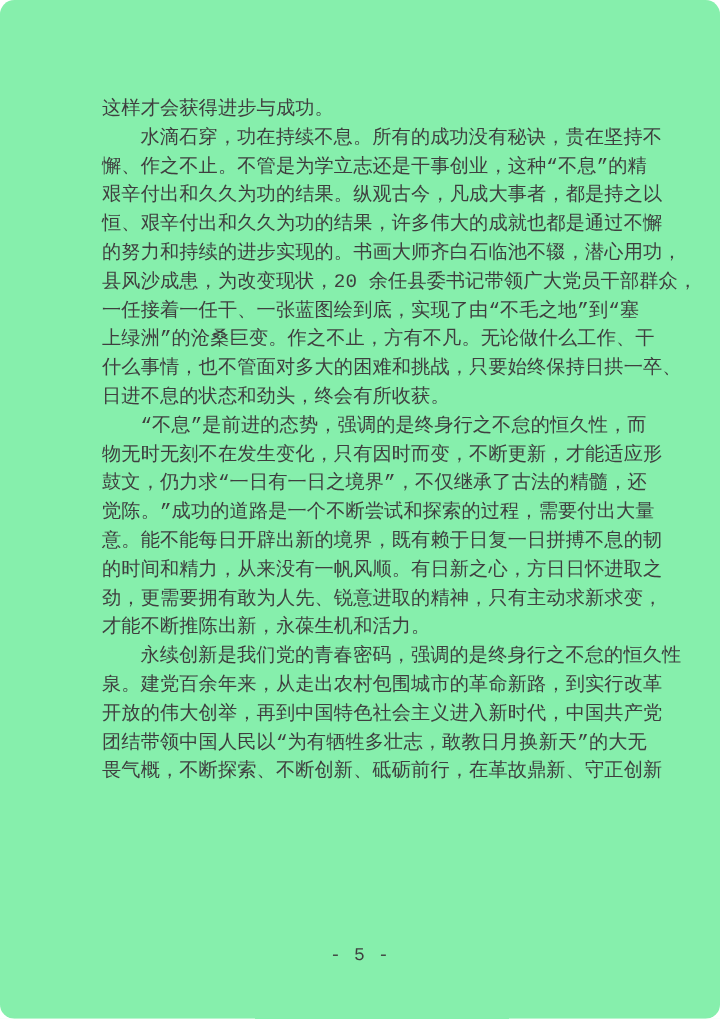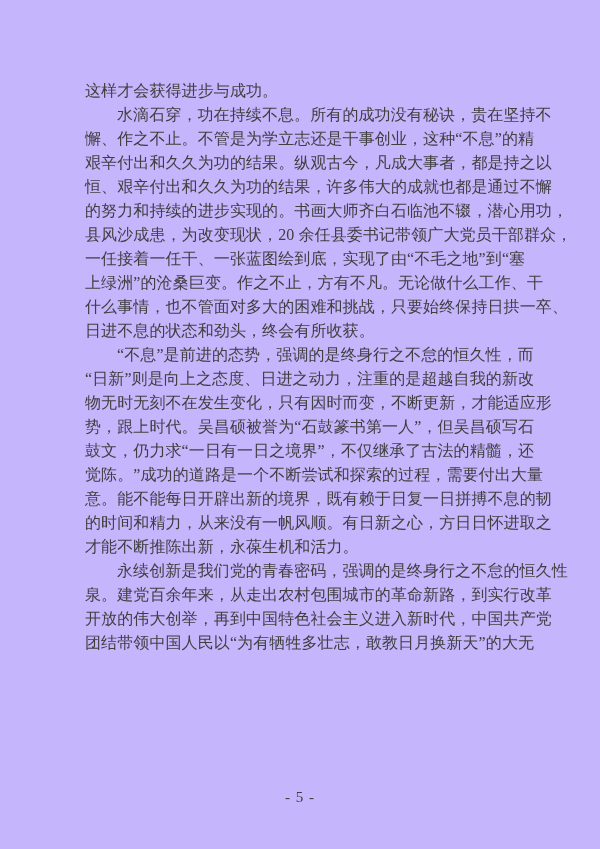--- a/index.html
+++ b/index.html
@@ -4,24 +4,25 @@
 <style>
   html, body {
     margin: 0;
     padding: 0;
     background: #ffffff;
   }
   .page {
     position: relative;
     width: 600px;
     height: 849px;
-    background: #c4b5fd;
+    background: #86efac;
     overflow: hidden;
-    font-family: Liberation Serif, serif;
+    font-family: Liberation Mono, monospace;
     color: #3f3f3f;
+    border-radius: 12px;
   }
   .text-block {
     position: absolute;
     left: 85px;
     top: 79px;
     width: 438px;
   }
   .line {
     font-size: 16px;
     line-height: 24px;
@@ -64,27 +65,27 @@
     <div class="line">懈、作之不止。不管是为学立志还是干事创业，这种“不息”的精</div>
     <div class="line">艰辛付出和久久为功的结果。纵观古今，凡成大事者，都是持之以</div>
     <div class="line">恒、艰辛付出和久久为功的结果，许多伟大的成就也都是通过不懈</div>
     <div class="line">的努力和持续的进步实现的。书画大师齐白石临池不辍，潜心用功，</div>
     <div class="line">县风沙成患，为改变现状，20 余任县委书记带领广大党员干部群众，</div>
     <div class="line">一任接着一任干、一张蓝图绘到底，实现了由“不毛之地”到“塞</div>
     <div class="line">上绿洲”的沧桑巨变。作之不止，方有不凡。无论做什么工作、干</div>
     <div class="line">什么事情，也不管面对多大的困难和挑战，只要始终保持日拱一卒、</div>
     <div class="line pend">日进不息的状态和劲头，终会有所收获。</div>
     <div class="line indent">“不息”是前进的态势，强调的是终身行之不怠的恒久性，而</div>
-    <div class="line">“日新”则是向上之态度、日进之动力，注重的是超越自我的新改</div>
     <div class="line">物无时无刻不在发生变化，只有因时而变，不断更新，才能适应形</div>
-    <div class="line">势，跟上时代。吴昌硕被誉为“石鼓篆书第一人”，但吴昌硕写石</div>
     <div class="line">鼓文，仍力求“一日有一日之境界”，不仅继承了古法的精髓，还</div>
     <div class="line">觉陈。”成功的道路是一个不断尝试和探索的过程，需要付出大量</div>
     <div class="line">意。能不能每日开辟出新的境界，既有赖于日复一日拼搏不息的韧</div>
     <div class="line">的时间和精力，从来没有一帆风顺。有日新之心，方日日怀进取之</div>
+    <div class="line">劲，更需要拥有敢为人先、锐意进取的精神，只有主动求新求变，</div>
     <div class="line pend">才能不断推陈出新，永葆生机和活力。</div>
     <div class="line indent">永续创新是我们党的青春密码，强调的是终身行之不怠的恒久性</div>
     <div class="line">泉。建党百余年来，从走出农村包围城市的革命新路，到实行改革</div>
     <div class="line">开放的伟大创举，再到中国特色社会主义进入新时代，中国共产党</div>
     <div class="line">团结带领中国人民以“为有牺牲多壮志，敢教日月换新天”的大无</div>
+    <div class="line">畏气概，不断探索、不断创新、砥砺前行，在革故鼎新、守正创新</div>
   </div>
   <div class="footer">- 5 -</div>
 </div>
 
 </body></html>

